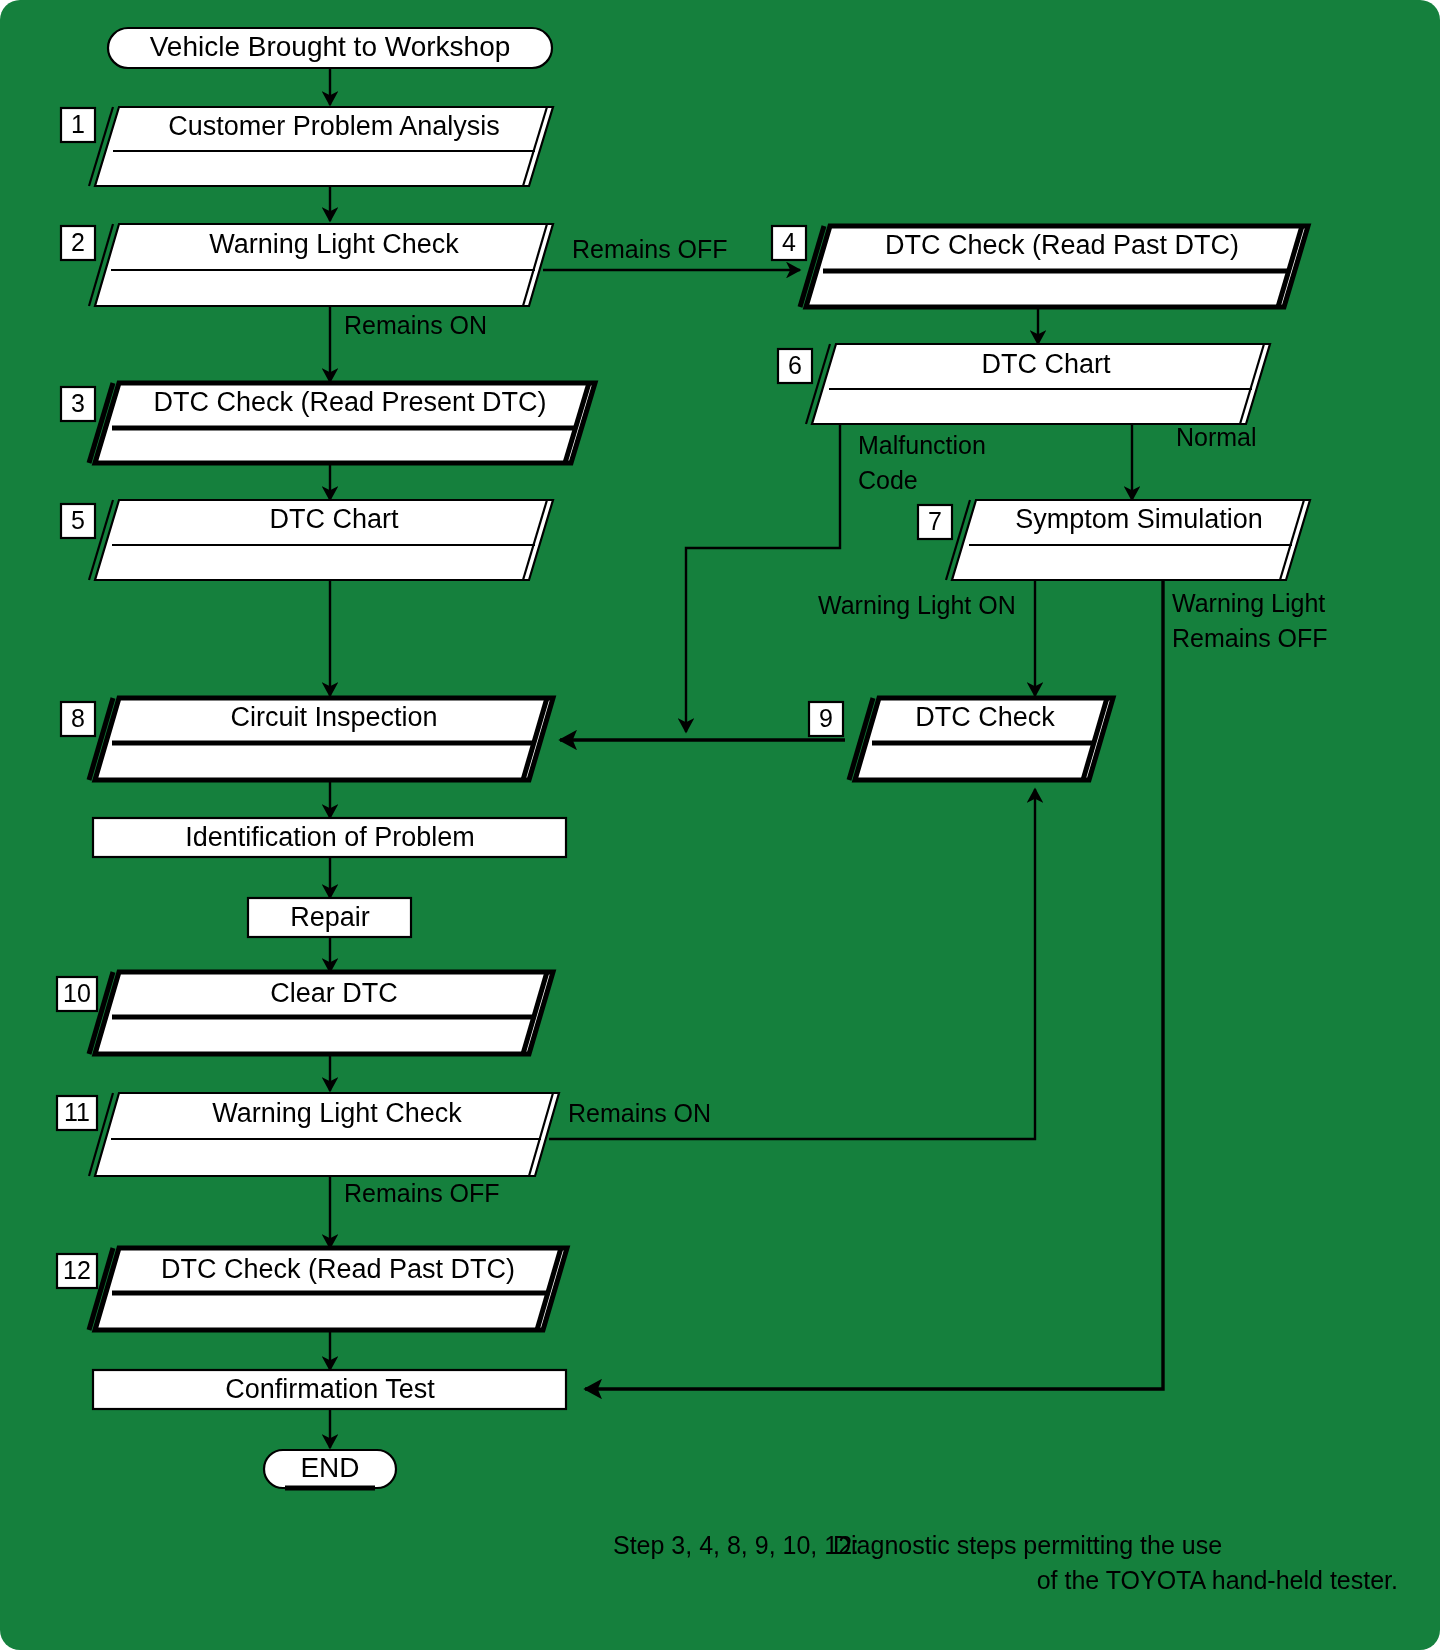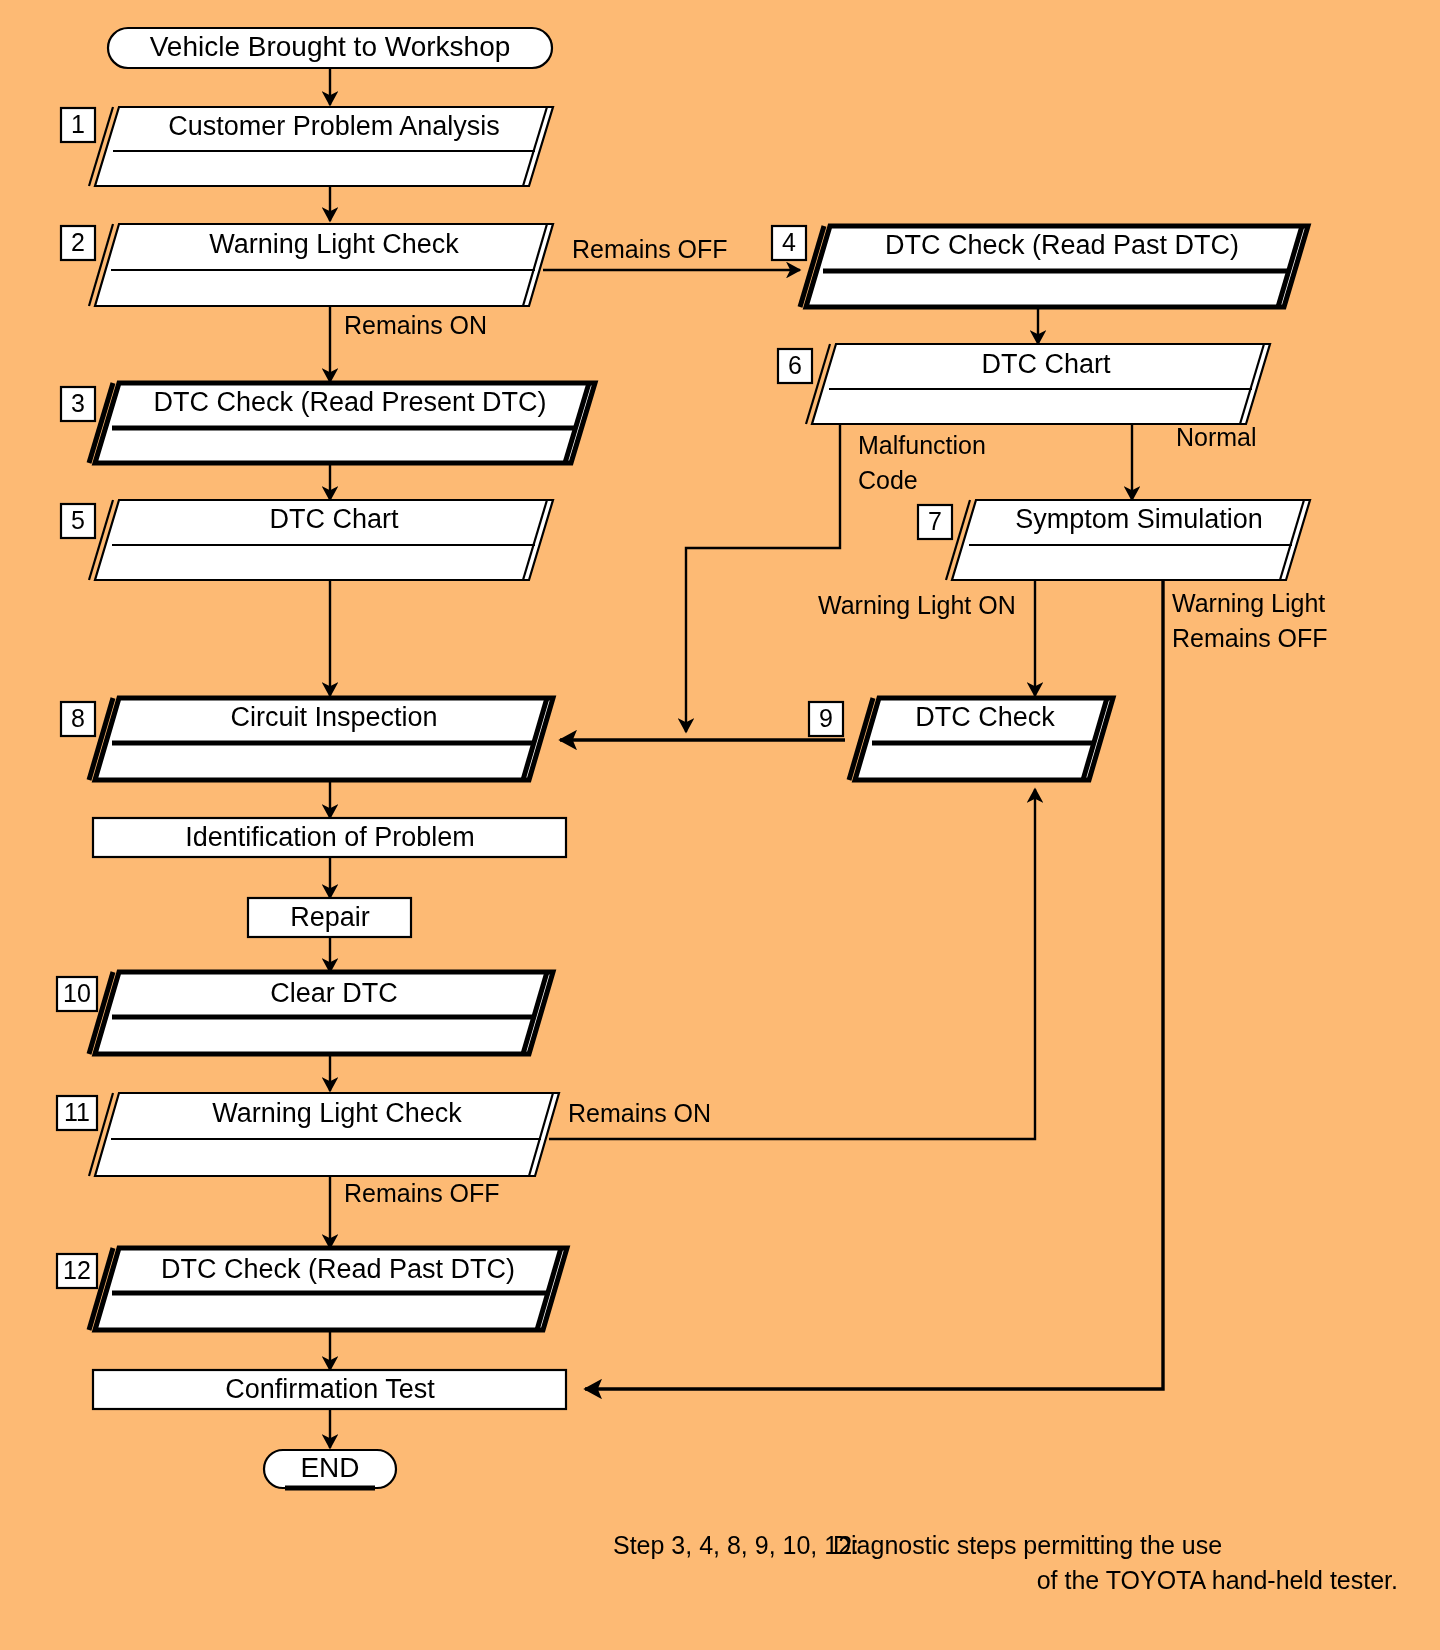--- a/index.html
+++ b/index.html
@@ -8,22 +8,23 @@
     background: #ffffff;
   }
   body {
     font-family: "Liberation Sans", sans-serif;
     color: #000000;
   }
   #flow-root {
     position: relative;
     width: 1440px;
     height: 1650px;
-    background: #fdba74;
+    background: #15803d;
     overflow: hidden;
+    border-radius: 20px;
   }
   svg#flow-svg {
     position: absolute;
     left: 0;
     top: 0;
     width: 1440px;
     height: 1650px;
     display: block;
   }
   .shape-fill { fill: #ffffff; }

